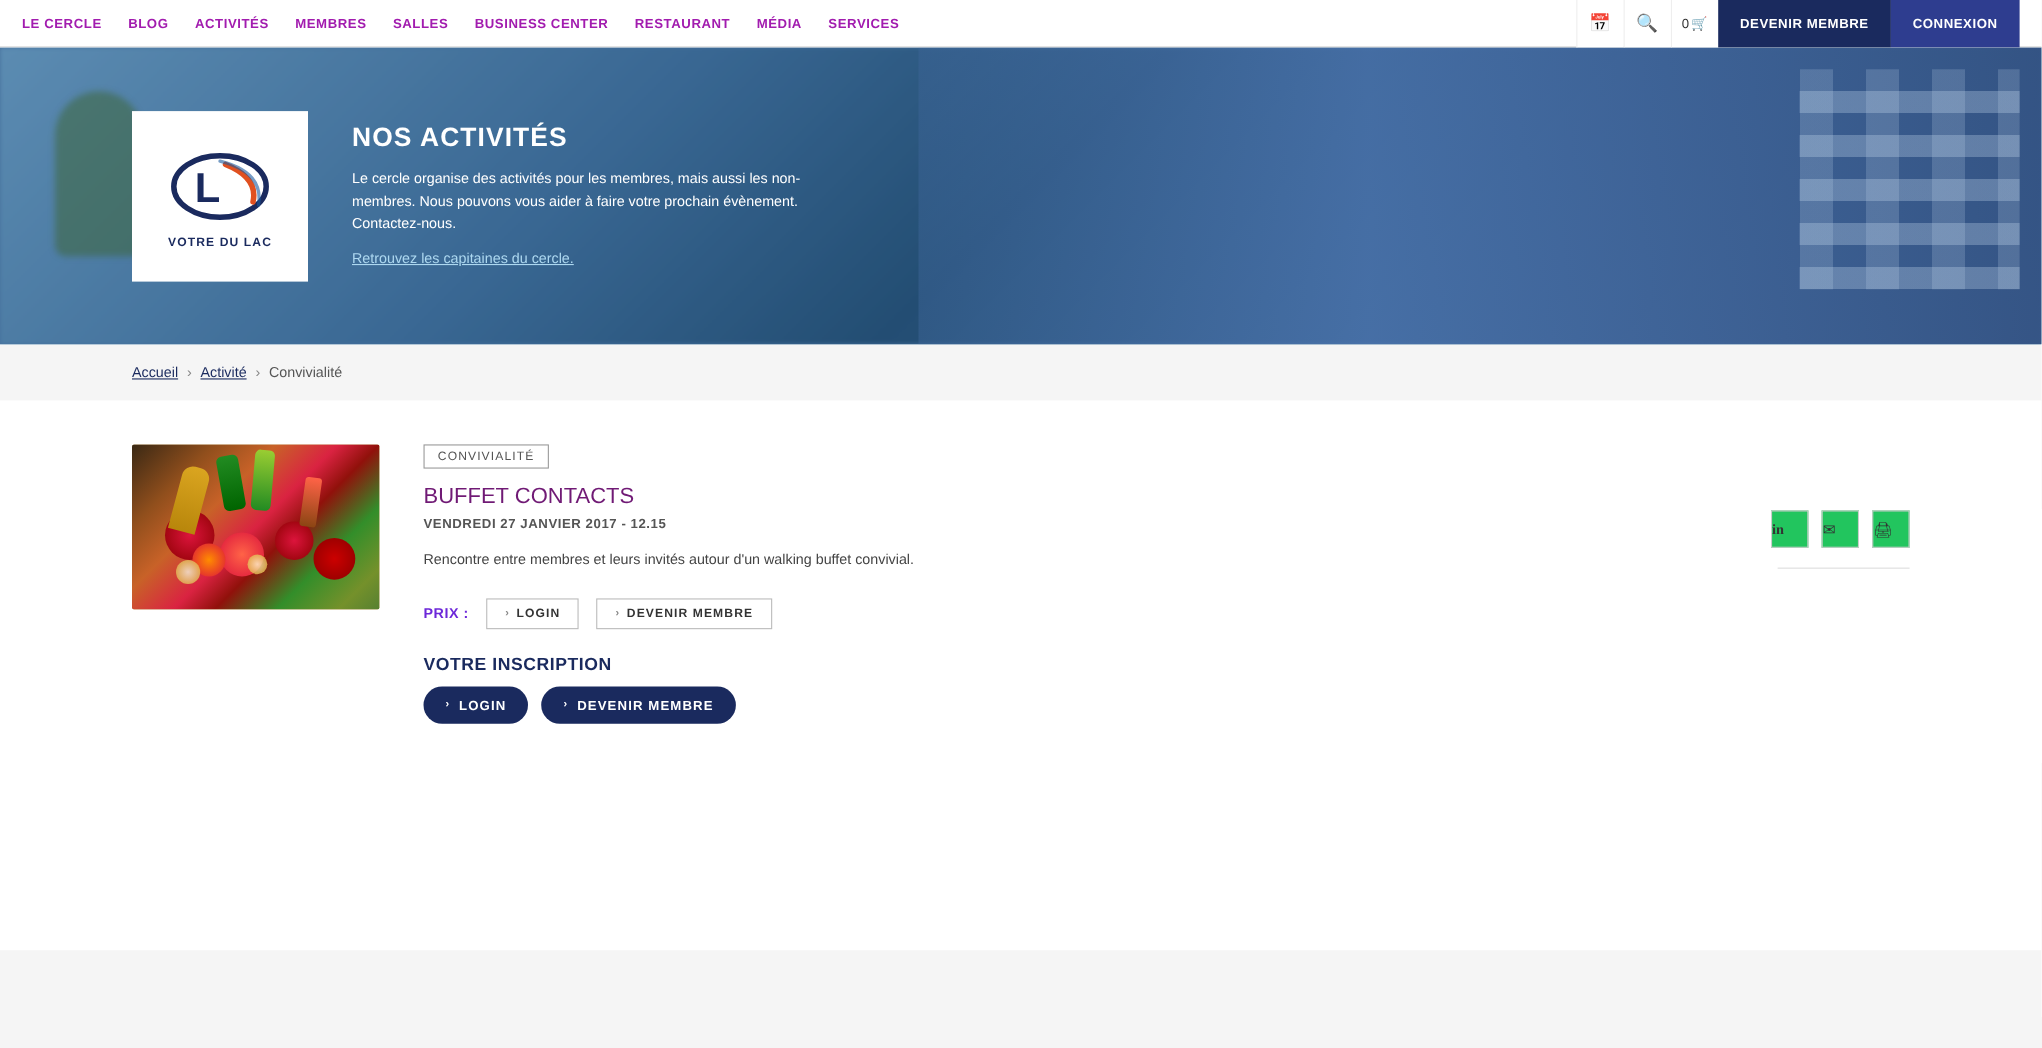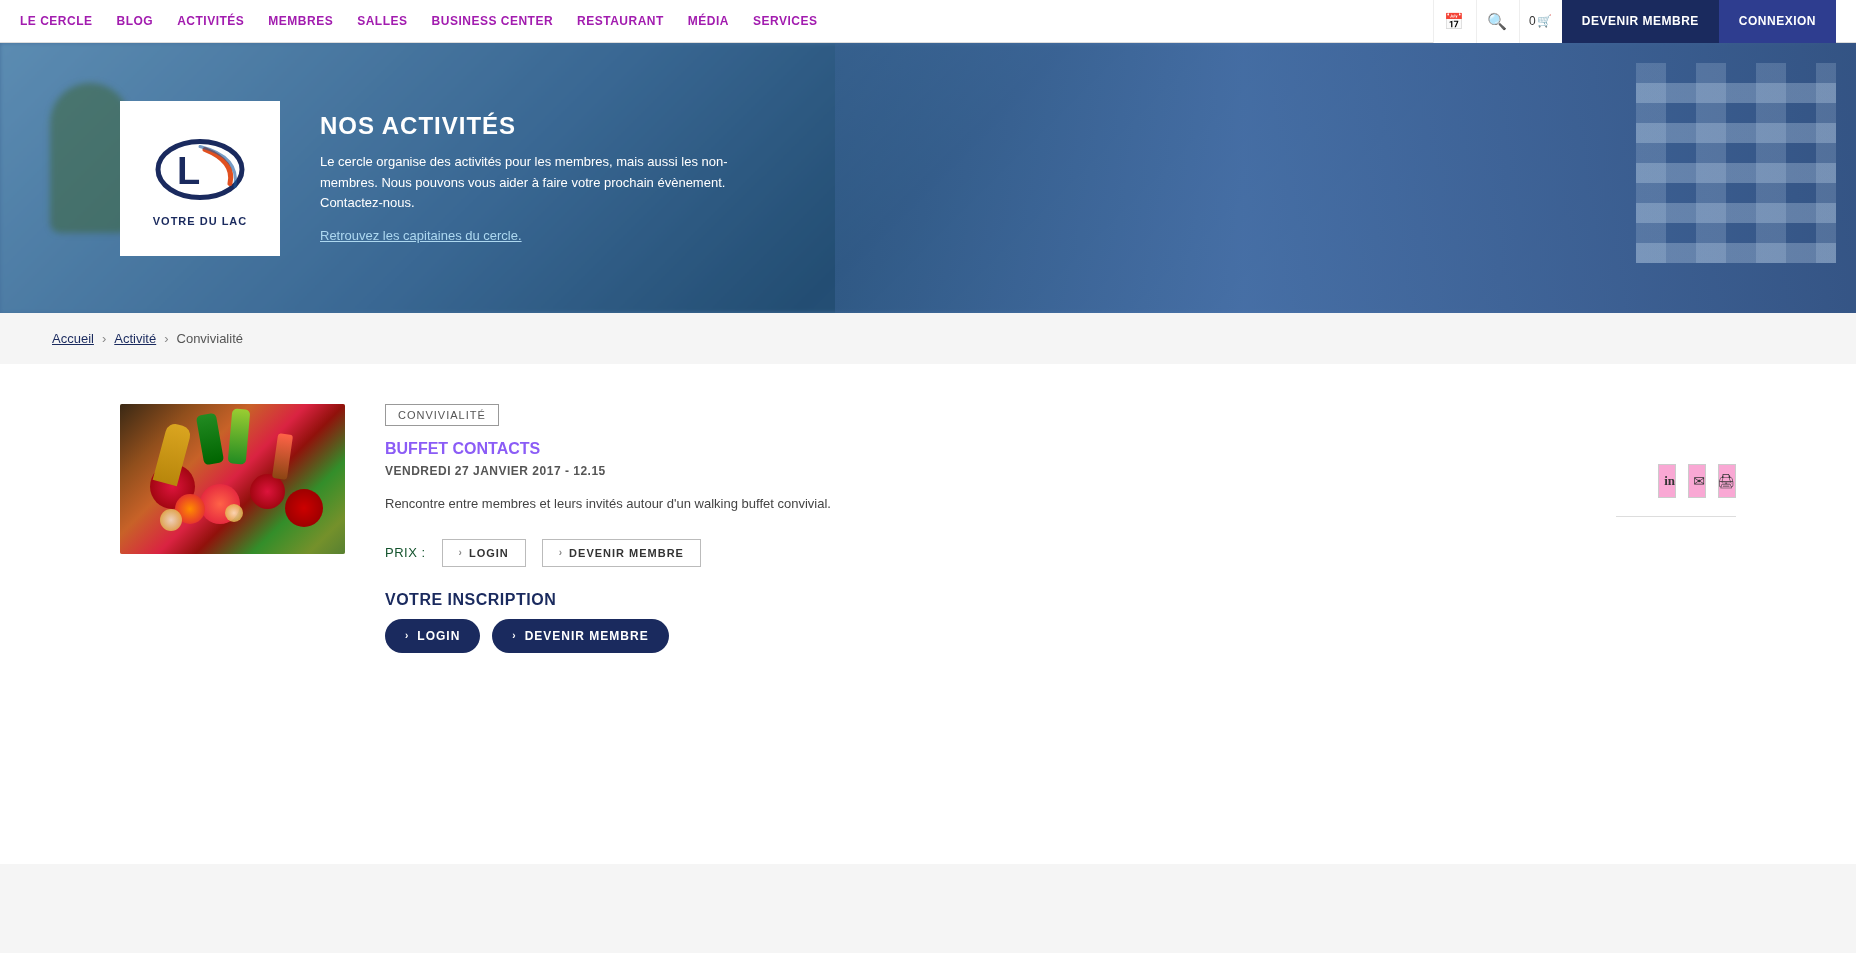--- a/index.html
+++ b/index.html
@@ -189,21 +189,21 @@
       margin-bottom: 12px;
     }
     .hero-text a {
       color: #add8f0;
       font-size: 13px;
       text-decoration: underline;
     }
 
     
     .breadcrumb {
-      padding: 18px 52px;
+      padding: 18px 120px;
       background: #f5f5f5;
       display: flex;
       align-items: center;
       gap: 8px;
       font-size: 13px;
     }
     .breadcrumb a {
       color: #1a2a5e;
       text-decoration: underline;
     }
@@ -256,23 +256,23 @@
     .tag-badge {
       display: inline-block;
       border: 1px solid #999;
       padding: 4px 12px;
       font-size: 11px;
       letter-spacing: 1px;
       color: #555;
       margin-bottom: 14px;
     }
     .event-title {
-      font-size: 16px;
-      font-weight: 700;
-      color: #8b5cf6;
+      font-size: 20px;
+      font-weight: 400;
+      color: #701a75;
       text-transform: uppercase;
       margin-bottom: 6px;
     }
     .event-date {
       font-size: 12px;
       font-weight: 600;
       color: #555;
       letter-spacing: 0.5px;
       text-transform: uppercase;
       margin-bottom: 16px;
@@ -284,22 +284,22 @@
       margin-bottom: 24px;
     }
     .prix-row {
       display: flex;
       align-items: center;
       gap: 16px;
       margin-bottom: 24px;
     }
     .prix-label {
       font-size: 13px;
-      font-weight: 400;
-      color: #14532d;
+      font-weight: 700;
+      color: #6d28d9;
       letter-spacing: 0.5px;
     }
     .btn-outline {
       display: inline-flex;
       align-items: center;
       gap: 6px;
       border: 1px solid #bbb;
       padding: 7px 16px;
       font-size: 11px;
       font-weight: 700;
@@ -346,27 +346,27 @@
       font-weight: 700;
       letter-spacing: 1px;
       text-transform: uppercase;
       border-radius: 25px;
       cursor: pointer;
     }
     .btn-solid .arrow {
       font-size: 10px;
     }
     .share-icon-btn {
-      width: 18px;
+      width: 34px;
       height: 34px;
       border: 1px solid #ccc;
       display: flex;
       align-items: center;
-      justify-content: flex-end;
-      background: #f9a8d4;
+      justify-content: flex-start;
+      background: #22c55e;
       cursor: pointer;
       font-size: 14px;
       color: #333;
     }
 
     .content-and-share {
       display: flex;
       gap: 60px;
     }
     .content-left {

